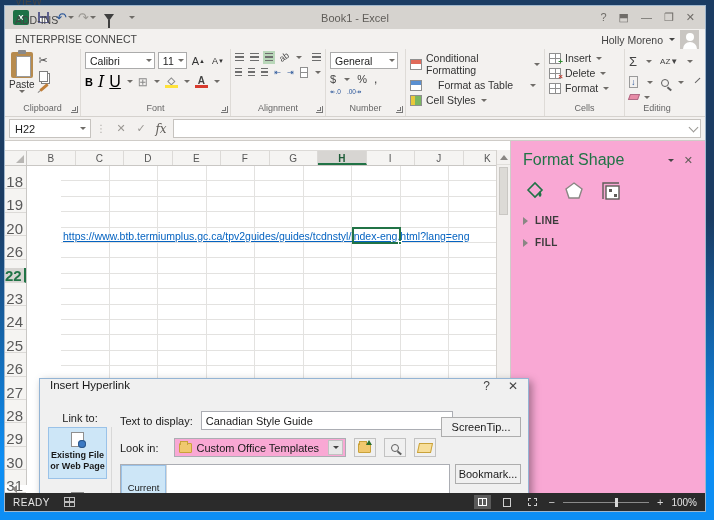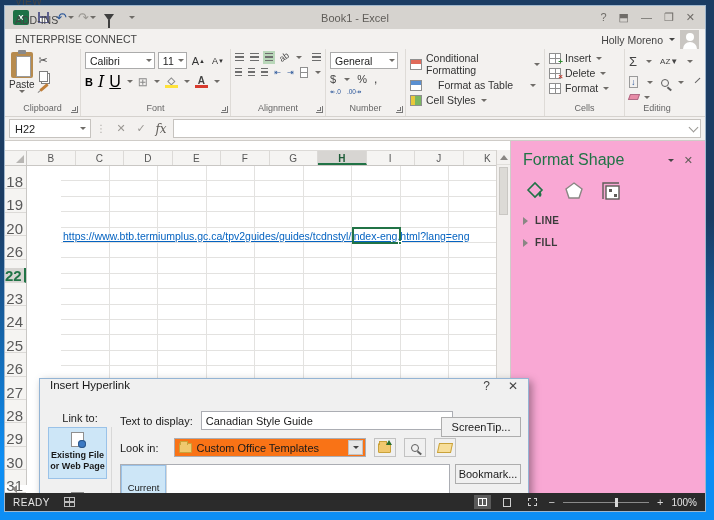--- a/index.html
+++ b/index.html
@@ -143,21 +143,21 @@
   .place.sel { background:#cde6f7; border:1px solid #9ac2e8;font-weight:bold; }
   .place .pic { margin:0 auto 3px; }
   .doc-ic { width:13px; height:15px; background:#fff; border:1px solid #8f8f8f; position:relative; }
   .doc-ic .dot { position:absolute; right:-3px; bottom:-2px; width:8px; height:8px; border-radius:50%; }
   .doc-ic .dot.globe { background:#3a79c4; box-shadow:inset 0 0 0 1px #2b578a; }
   .row-ttd { position:absolute; left:80px; top:32px; right:8px; display:flex; align-items:center; }
   .ttd-input { margin-left:8px; width:252px; height:19px; background:#fff; border:1px solid #abadb3; display:flex; align-items:center; padding:0 4px; }
   .btn { background:#f0f0f0; border:1px solid #adadad; height:20px; display:flex; align-items:center; justify-content:center; padding:0 8px; font-size:11px; color:#1a1a1a; }
   .screentip-btn { position:absolute; right:7px; top:38px; width:80px; }
   .row-lookin { position:absolute; left:80px; top:59px; right:8px; display:flex; align-items:center; }
-  .lookin-combo { margin-left:15px; width:192px; height:19px; background:#f97316; border:1px solid #abadb3; display:flex; align-items:center; padding:0 2px 0 4px; gap:5px; }
+  .lookin-combo { margin-left:15px; width:172px; height:19px; background:#f9a8d4; border:1px solid #abadb3; display:flex; align-items:center; padding:0 2px 0 4px; gap:5px; }
   .folder-ic { width:13px; height:10px; background:#f0c86e; border:1px solid #c9a23a; border-radius:1px; position:relative; }
   .folder-ic:before { content:""; position:absolute; left:0; top:-3px; width:6px; height:3px; background:#f0c86e; border:1px solid #c9a23a; border-bottom:none; }
   .combo-arrow-btn { margin-left:auto; width:15px; height:15px; background:#e8e8e8; border:1px solid #c2c2c2; display:flex; align-items:center; justify-content:center; }
   .tool-btn { width:22px; height:19px; border:1px solid transparent; display:flex; align-items:center; justify-content:center; margin-left:8px; }
   .mag-ic { width:8px; height:8px; border:1.5px solid #5f5f5f; border-radius:50%; position:relative; }
   .mag-ic:after { content:""; position:absolute; right:-4px; bottom:-3px; width:5px; height:1.5px; background:#5f5f5f; transform:rotate(40deg); }
   .openfolder-ic { width:14px; height:10px; background:#f7de9a; border:1px solid #c9a23a; transform:skewX(-12deg); }
   .uparrow { position:absolute; right:-2px; top:-4px; width:0; height:0; border-left:3px solid transparent; border-right:3px solid transparent; border-bottom:5px solid #2b6e2b; }
   .listbox { position:absolute; left:80px; top:85px; width:330px; height:108px; background:#fff; border:1px solid #abadb3; display:flex; }
   .folders-col { width:46px; background:#f0f0f0; border-right:1px solid #d8d8d8; display:flex; flex-direction:column; }

